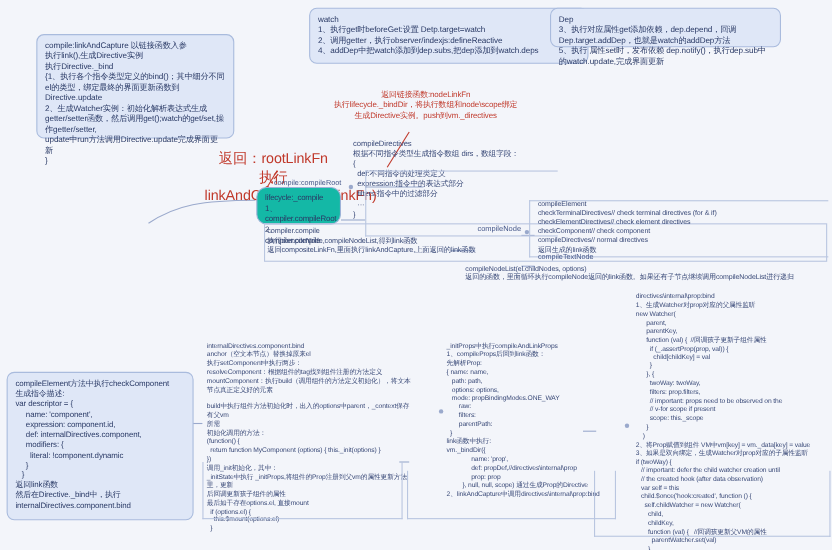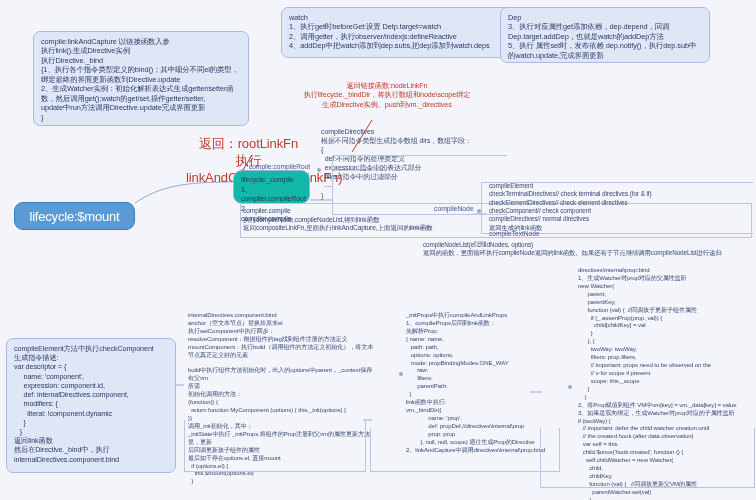--- a/index.html
+++ b/index.html
@@ -93,34 +93,34 @@
 
     <path d="M410 228 L 432 228" stroke="#9aa9cc" stroke-width="1" fill="none"></path>
     <path d="M474 214 L 486 214" stroke="#9aa9cc" stroke-width="1" fill="none"></path>
     <path d="M474 242 L 486 242" stroke="#9aa9cc" stroke-width="1" fill="none"></path>
 
     <path d="M172 385 L 184 385" stroke="#9aa9cc" stroke-width="1" fill="none"></path>
     <path d="M363 420 L 372 420" stroke="#9aa9cc" stroke-width="1" fill="none"></path>
     <path d="M530 392 L 542 392" stroke="#9aa9cc" stroke-width="1" fill="none"></path>
   </svg>
 
-  <div class="note" style="left:33px;top:31px;width:216px;height:95px;font-size:7.4px;">compile:linkAndCapture 以链接函数入参
+  <div class="note" style="left:33px;top:31px;width:180px;height:95px;font-size:7.4px;">compile:linkAndCapture 以链接函数入参
 执行link(),生成Directive实例
 执行Directive._bind
 {1、执行各个指令类型定义的bind()；其中细分不同el的类型，绑定最终的界面更新函数到Directive.update
 2、生成Watcher实例：初始化解析表达式生成getter/setter函数，然后调用get();watch的get/set,操作getter/setter,
 update中run方法调用Directive.update完成界面更新
 }</div>
 
   <div class="note" style="left:281px;top:7px;width:254px;height:51px;font-size:7.4px;">watch
 1、执行get时beforeGet:设置 Detp.target=watch
 2、调用getter，执行observer/indexjs:defineReactive
 4、addDep中把watch添加到dep.subs,把dep添加到watch.deps</div>
 
-  <div class="note" style="left:500px;top:7px;width:210px;height:56px;font-size:7.4px;">Dep
+  <div class="note" style="left:500px;top:7px;width:210px;height:36px;font-size:7.4px;">Dep
 3、执行对应属性get添加依赖，dep.depend，回调
 Dep.target.addDep，也就是watch的addDep方法
 5、执行 属性set时，发布依赖 dep.notify()，执行dep.sub中
 的watch.update,完成界面更新</div>
 
   <div class="txt red" style="left:272px;top:81px;width:230px;font-size:7.2px;">返回链接函数:nodeLinkFn
 执行lifecycle._bindDir，将执行数组和node\scope绑定
 生成Directive实例。push到vm._directives</div>
 
   <div class="txt red" style="left:186px;top:136px;width:125px;font-size:13px;">返回：rootLinkFn
@@ -137,21 +137,20 @@
 
   <div class="label" style="left:249px;top:163px;font-size:6.6px;">compile:compileRoot</div>
   <div class="dot" style="left:317px;top:168px;"></div>
 
   <div class="frame noright" style="left:332px;top:155px;width:175px;height:60px;border-right:none;"></div>
 
   <div class="node light" style="left:233px;top:170px;width:77px;height:34px;font-size:7.2px;">lifecycle:_compile
 1、compiler.compileRoot
 2、compiler.compile</div>
 
-  <div class="node" style="left:14px;top:202px;width:121px;height:28px;">lifecycle:$mount</div>
 
   <div class="txt" style="left:243px;top:207px;width:250px;font-size:6.6px;">compiler.compile
 执行compileNode,compileNodeList,得到link函数
 返回compositeLinkFn,里面执行linkAndCapture,上面返回的link函数</div>
 
   <div class="frame" style="left:240px;top:203px;width:512px;height:35px;"></div>
 
   <div class="label" style="left:434px;top:205px;font-size:6.8px;">compileNode</div>
   <div class="dot" style="left:477px;top:209px;"></div>
 

